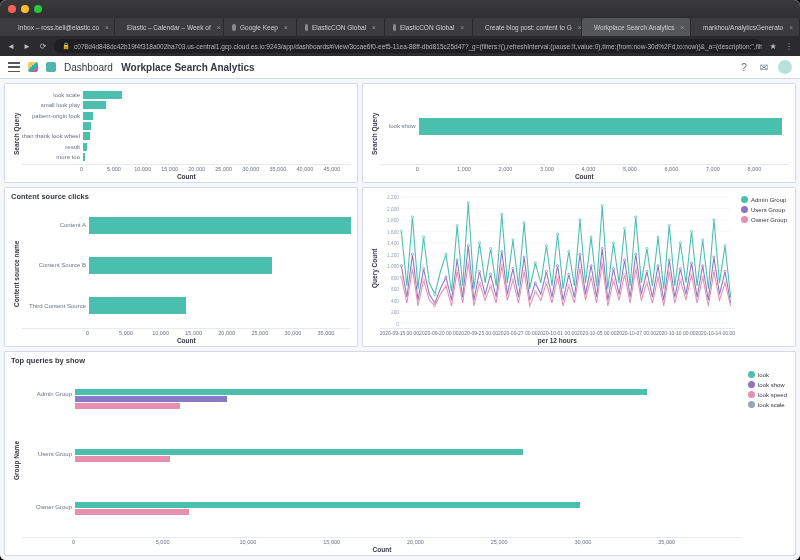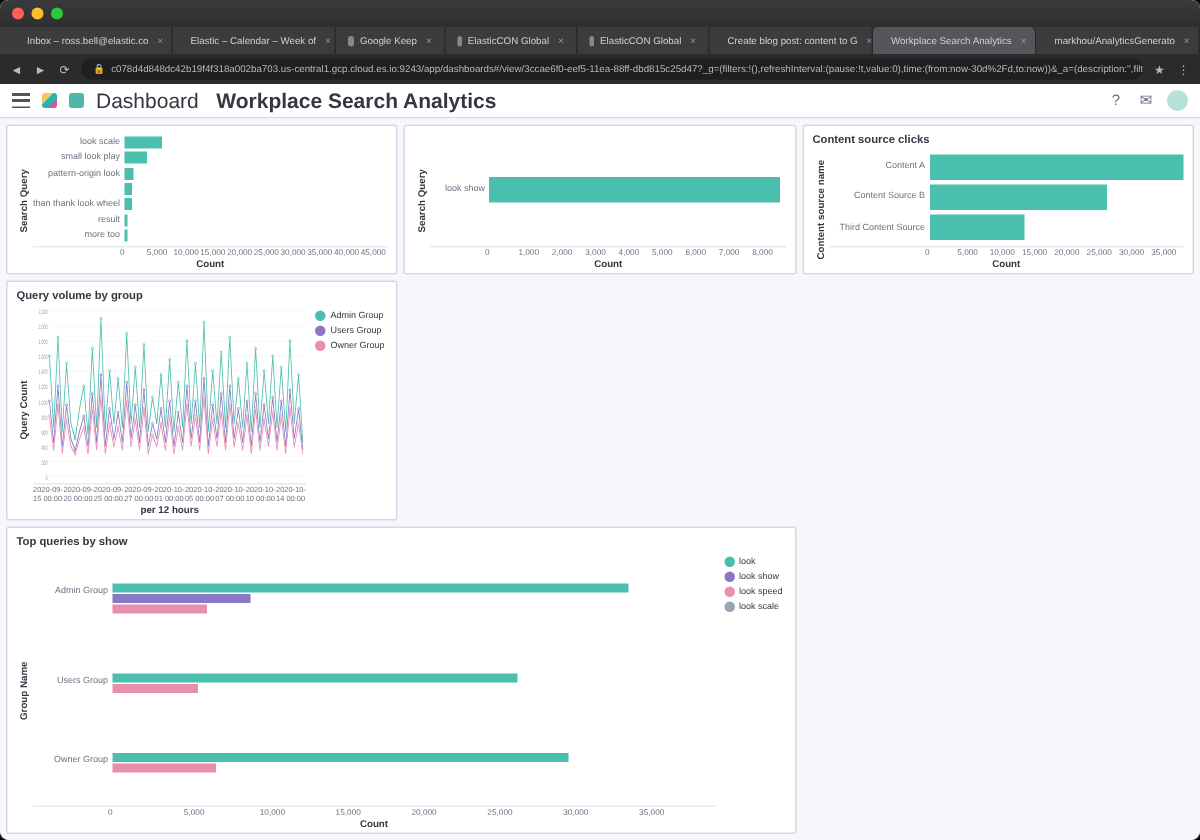--- a/index.html
+++ b/index.html
@@ -28,28 +28,28 @@
   .favicon{width:7px;height:7px;border-radius:2px;background:#888;}
   .urlbar{height:20px;background:var(--chrome2);display:flex;align-items:center;padding:0 6px;gap:6px;}
   .navicn{width:10px;height:10px;display:flex;align-items:center;justify-content:center;color:#bcbcbe;font-size:8px}
   .url{flex:1;background:#1f1f21;border-radius:10px;height:14px;display:flex;align-items:center;padding:0 8px;color:#b8b8ba;font-size:6.5px;white-space:nowrap;overflow:hidden;}
   
   .kheader{height:22px;border-bottom:1px solid var(--border);display:flex;align-items:center;padding:0 8px;gap:8px;background:#fff;}
   .hamb{width:12px;height:10px;display:flex;flex-direction:column;justify-content:space-between;}
   .hamb span{height:1.5px;background:#555;}
   .klogo{width:10px;height:10px;border-radius:2px;background:linear-gradient(135deg,#f8c557 0 40%,#28b2b0 40% 70%,#e6508e 70%);}
   .dbicon{width:10px;height:10px;border-radius:2px;background:#4fb6ab;}
-  .crumb{font-size:14px;}
+  .crumb{font-size:10px;}
   .crumb .strong{font-weight:600;}
   .kspacer{flex:1}
   .kicn{width:12px;height:12px;display:flex;align-items:center;justify-content:center;color:#69707d;font-size:10px;position:relative;}
   .kicn .badge{position:absolute;top:-2px;right:-3px;background:#e7664c;color:#fff;border-radius:2px;font-size:5px;padding:0 1px;}
   .avatar{width:14px;height:14px;border-radius:50%;background:#b6e2da;}
   
-  .dash{flex:1;background:var(--bg);padding:4px;display:grid;grid-template-columns:1fr 1fr 1fr;grid-template-rows:100px 160px 1fr;gap:4px;overflow:hidden;}
+  .dash{flex:1;background:var(--bg);padding:4px;display:grid;grid-template-columns:1fr;grid-template-rows:100px 160px 1fr;gap:4px;overflow:hidden;}
   .panel{background:#fff;border:1px solid var(--border);border-radius:2px;display:flex;flex-direction:column;padding:4px 6px 2px 6px;}
   .ptitle{font-size:7.5px;font-weight:600;margin-bottom:2px;}
   .plot{flex:1;display:flex;}
   .yaxis-label{writing-mode:vertical-rl;transform:rotate(180deg);font-size:6.5px;font-weight:600;color:var(--text);text-align:center;padding:0 2px;}
   .plotarea{flex:1;display:flex;flex-direction:column;}
   .bars{flex:1;display:flex;flex-direction:column;justify-content:space-around;padding:2px 0;}
   .barrow{display:flex;align-items:center;gap:3px;}
   .barlbl{font-size:6px;color:var(--muted);text-align:right;white-space:nowrap;}
   .bartrack{flex:1;position:relative;height:8px;}
   .bartrack.tall{height:17px;}
@@ -284,21 +284,20 @@
               <span>25,000</span>
               <span>30,000</span>
               <span>35,000</span>
             </div>
           <div class="xlabel">Count</div>
         </div>
       </div>
     </div>
 
     <div class="panel">
-      <div class="ptitle">Query volume by group</div>
       <div class="linewrap">
         <div class="yaxis-label">Query Count</div>
         <div class="plotarea" style="flex-direction:row">
           <div style="flex:1;display:flex;flex-direction:column">
             <svg id="linechart" viewBox="0 0 300 110" preserveAspectRatio="none" style="flex:1;width:100%;height:100%">
                 <line x1="18" x2="296" y1="106" y2="106" stroke="#eef1f5" stroke-width="0.5"></line>
                 <text x="16" y="108" text-anchor="end" font-size="4" fill="#98a2b3">0</text>
                 <line x1="18" x2="296" y1="96.72727272727272" y2="96.72727272727272" stroke="#eef1f5" stroke-width="0.5"></line>
                 <text x="16" y="98.72727272727272" text-anchor="end" font-size="4" fill="#98a2b3">200</text>
                 <line x1="18" x2="296" y1="87.45454545454545" y2="87.45454545454545" stroke="#eef1f5" stroke-width="0.5"></line>

